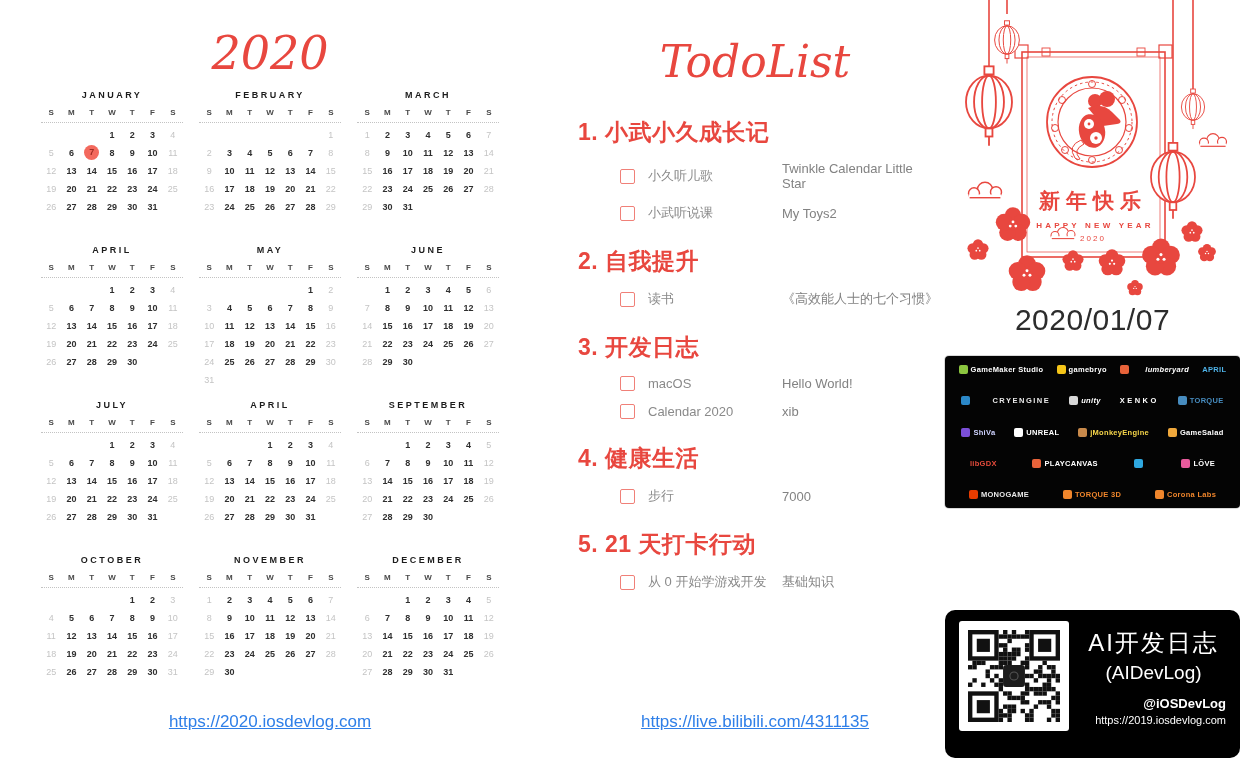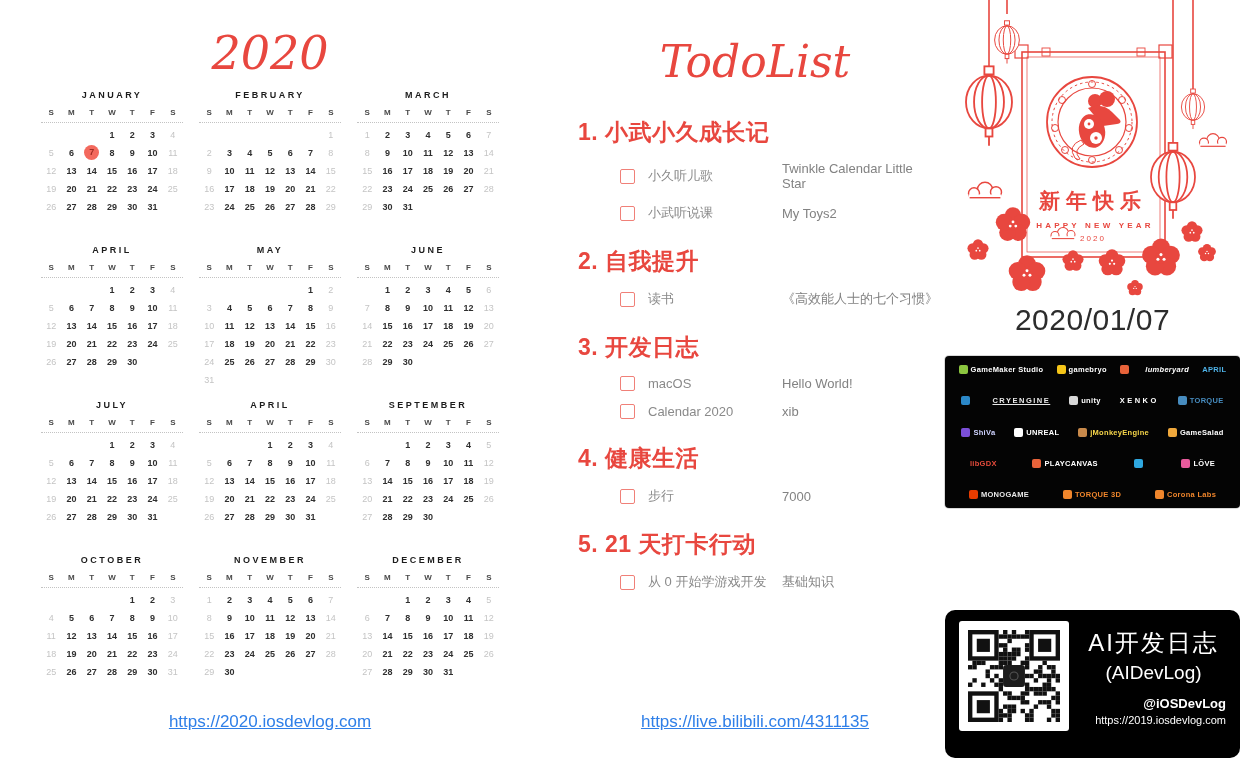--- a/index.html
+++ b/index.html
@@ -800,25 +800,25 @@
         </span>
         <span class="badge">
           <span class="elabel" style="color: rgb(79, 179, 232);">APRIL</span>
         </span>
       </div>
       <div class="e-row">
         <span class="badge">
           <span class="dot" style="background: rgb(43, 136, 200);"></span>
         </span>
         <span class="badge">
-          <span class="elabel" style="color: rgb(232, 232, 232); letter-spacing: 1.5px; text-decoration: underline;">CRYENGINE</span>
+          <span class="elabel" style="color: rgb(232, 232, 232); letter-spacing: 1.5px;">CRYENGINE</span>
         </span>
         <span class="badge">
           <span class="dot" style="background: rgb(216, 216, 216);"></span>
-          <span class="elabel" style="color: rgb(255, 255, 255);">unity</span>
+          <span class="elabel" style="color: rgb(255, 255, 255); font-style: italic;">unity</span>
         </span>
         <span class="badge">
           <span class="elabel" style="color: rgb(255, 255, 255); letter-spacing: 2.5px;">XENKO</span>
         </span>
         <span class="badge">
           <span class="dot" style="background: rgb(71, 140, 191);"></span>
           <span class="elabel" style="color: rgb(71, 140, 191);">TORQUE</span>
         </span>
       </div>
       <div class="e-row">

